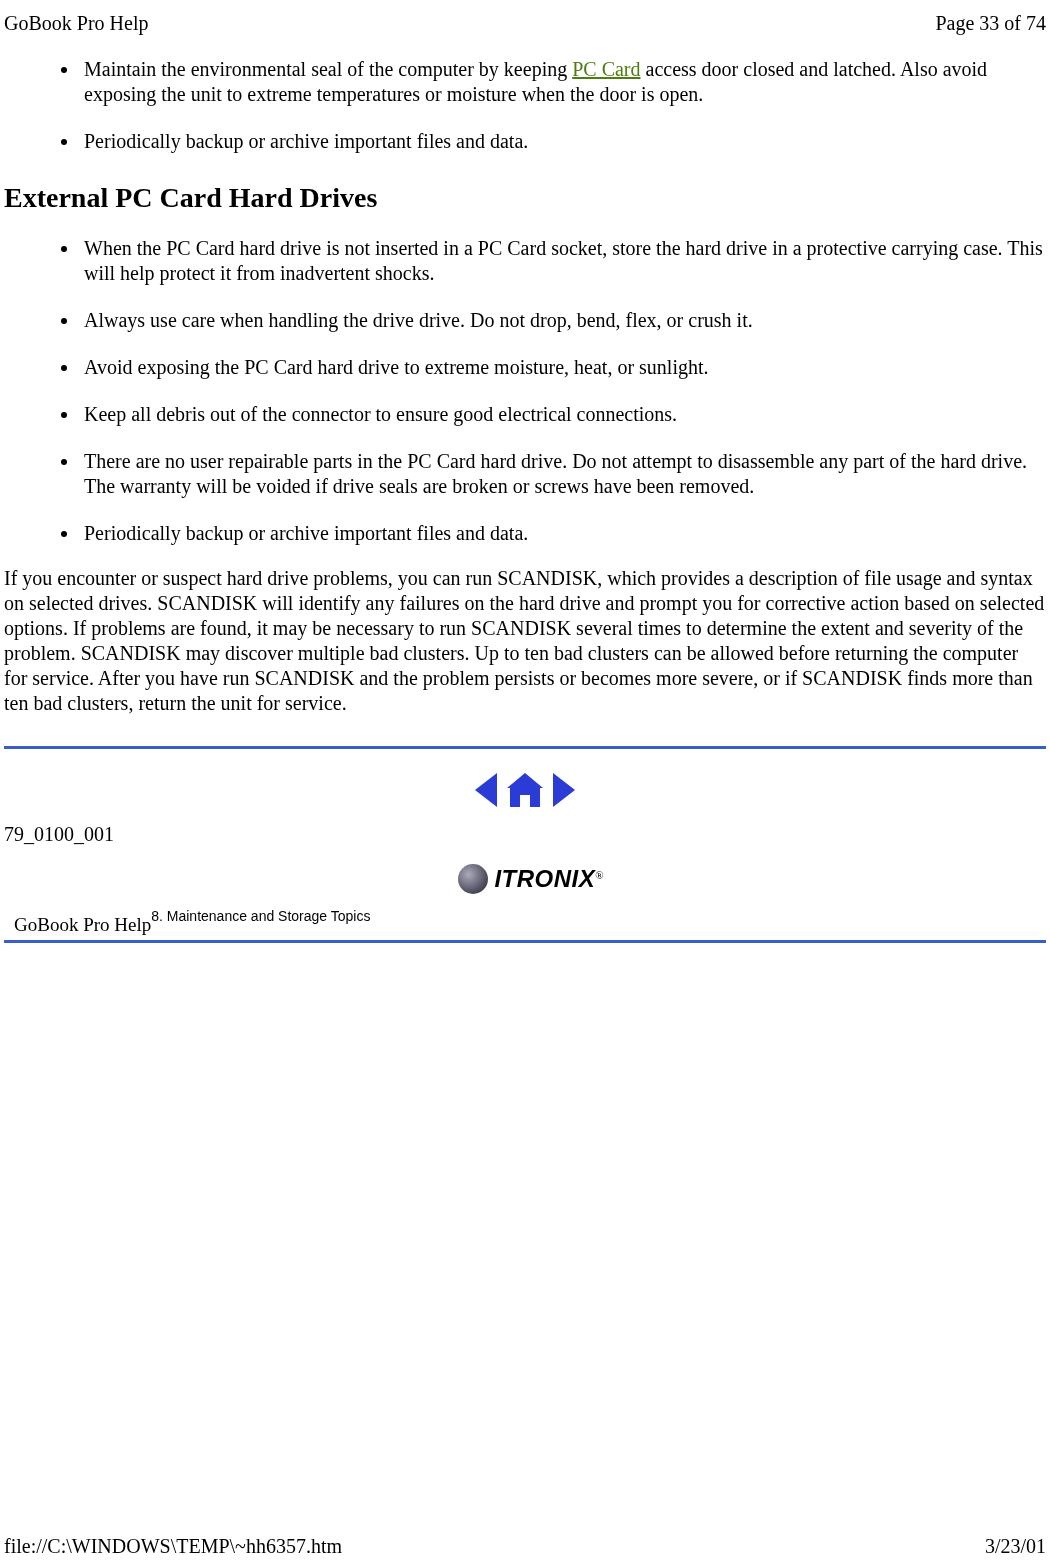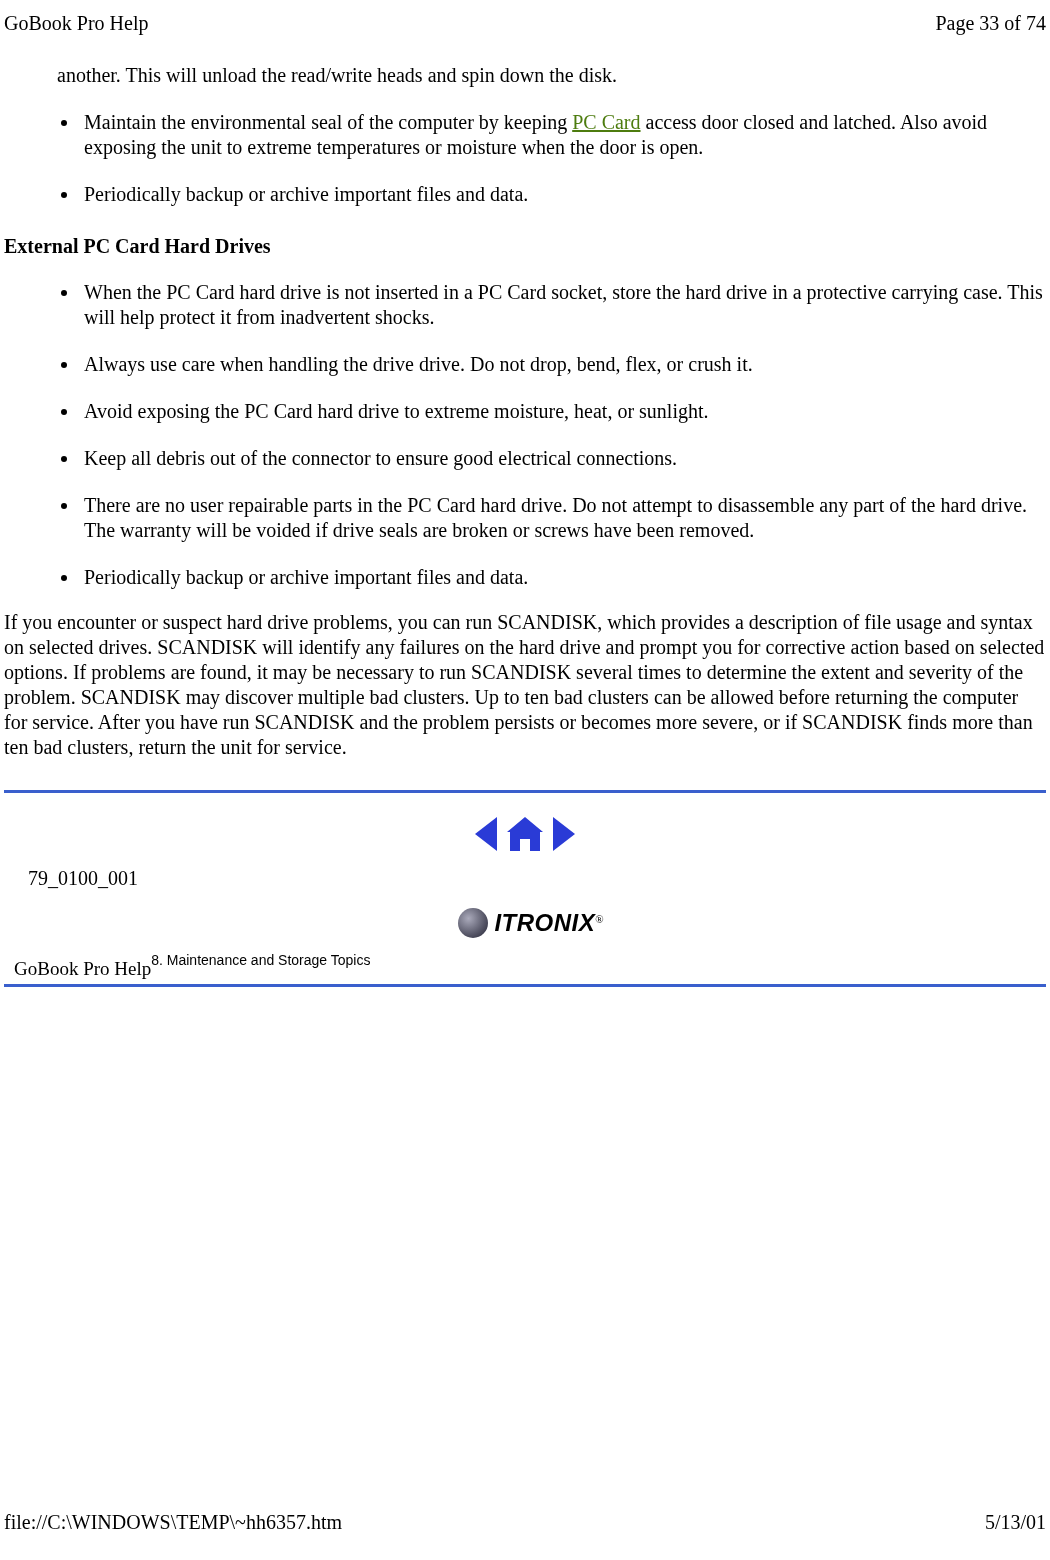--- a/index.html
+++ b/index.html
@@ -30,21 +30,21 @@
       list-style-type: disc;
       margin-left: 53px;
       padding-left: 23px;
     }
     ul.bullets li {
       margin-top: 22px;
       padding-left: 4px;
       line-height: 1.25;
     }
     h2.section-heading {
-      font-size: 20px;
+      font-size: 28px;
       font-weight: bold;
       margin-top: 28px;
       margin-bottom: 6px;
     }
     .body-para {
       margin-top: 20px;
       line-height: 1.25;
     }
     a.link {
       color: #4d7c0f;
@@ -57,21 +57,20 @@
       margin-top: 30px;
     }
     .nav-bar {
       text-align: center;
       margin-top: 22px;
       margin-bottom: 14px;
     }
     .nav-bar svg { vertical-align: middle; }
     .doc-id {
       margin-top: 6px;
-      margin-left: 24px;
     }
     .footer-table {
       margin-top: 18px;
       width: 100%;
     }
     .itronix-logo {
       display: flex;
       align-items: center;
       gap: 6px;
       margin-left: 12px;
@@ -111,39 +110,38 @@
       padding-bottom: 12px;
     }
     .hr-blue2 {
       height: 3px;
       background: #3a5fcd;
       border: none;
       margin-top: 4px;
     }
     .page-footer {
       position: absolute;
-      bottom: 26px;
+      bottom: 2px;
       left: 4px;
       right: 4px;
       display: flex;
       justify-content: space-between;
       font-size: 20px;
     }
   </style>
 </head>
 <body>
 
 <div class="page-header">
   <span>GoBook Pro Help</span>
   <span>Page 33 of 74</span>
 </div>
 
 <div class="content">
 
-  <p class="indent-para">another. This will unload the read/write heads and spin down the disk.</p>
 
   <ul class="bullets">
     <li>
       <span>Maintain the environmental seal of the computer by keeping </span><a href="#" class="link">PC Card</a><span> access door closed and latched. Also avoid exposing the unit to extreme temperatures or moisture when the door is open.</span>
     </li>
     <li>
       <span>Periodically backup or archive important files and data.</span>
     </li>
   </ul>
 
@@ -192,14 +190,14 @@
       <span class="footer-help">GoBook Pro Help</span>
       <span class="footer-topic">8. Maintenance and Storage Topics</span>
     </div>
     <hr class="hr-blue2">
   </div>
 
 </div>
 
 <div class="page-footer">
   <span>file://C:\WINDOWS\TEMP\~hh6357.htm</span>
-  <span>5/13/01</span>
+  <span>3/23/01</span>
 </div>
 
 </body></html>

